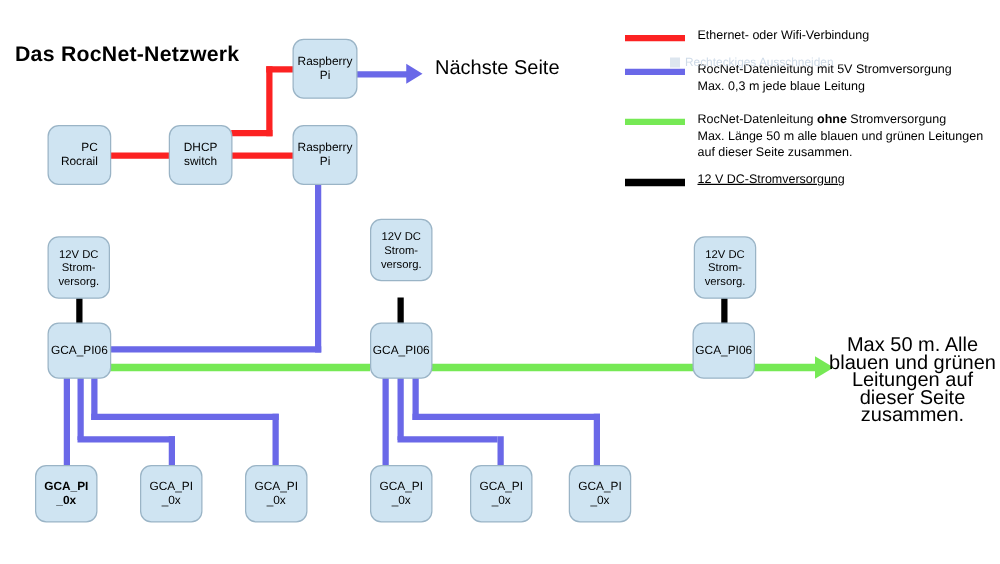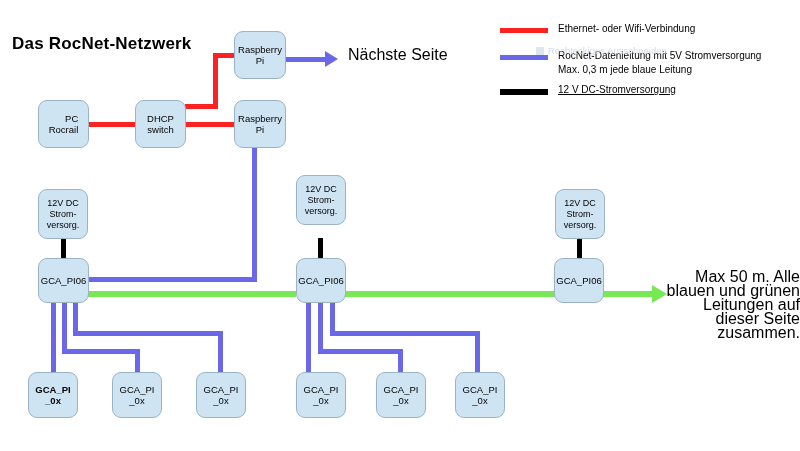--- a/index.html
+++ b/index.html
@@ -86,21 +86,21 @@
     font-size: 16px;
     line-height: 13px;
     color: #000000;
     z-index: 6;
   }
   #next-page-label { left: 348px; top: 48px; white-space: nowrap; }
   #max50-note {
     left: 660px;
     top: 270px;
     width: 140px;
-    text-align: right;
+    text-align: center;
     line-height: 14px;
   }
 
   
   #legend {
     position: absolute;
     left: 500px;
     top: 22px;
     width: 300px;
   }
@@ -298,20 +298,26 @@
       <span class="legend-swatch red"></span>
       <div class="legend-text">Ethernet- oder Wifi-Verbindung</div>
     </div>
 
     <div class="legend-row" style="height:32px; margin-top:9px;">
       <span class="legend-swatch blue"></span>
       <div class="legend-text">RocNet-Datenleitung mit 5V Stromversorgung</div>
       <div class="legend-sub">Max. 0,3 m jede blaue Leitung</div>
     </div>
 
+    <div class="legend-row" style="height:46px; margin-top:8px;">
+      <span class="legend-swatch green"></span>
+      <div class="legend-text"><span>RocNet-Datenleitung </span><b>ohne</b><span> Stromversorgung</span></div>
+      <div class="legend-sub">Max. Länge 50 m alle blauen und grünen Leitungen
+auf dieser Seite zusammen.</div>
+    </div>
 
     <div class="legend-row" style="height:18px; margin-top:2px;text-decoration:underline;">
       <span class="legend-swatch black"></span>
       <div class="legend-text">12 V DC-Stromversorgung</div>
     </div>
 
   </div>
 
 </div>
 

